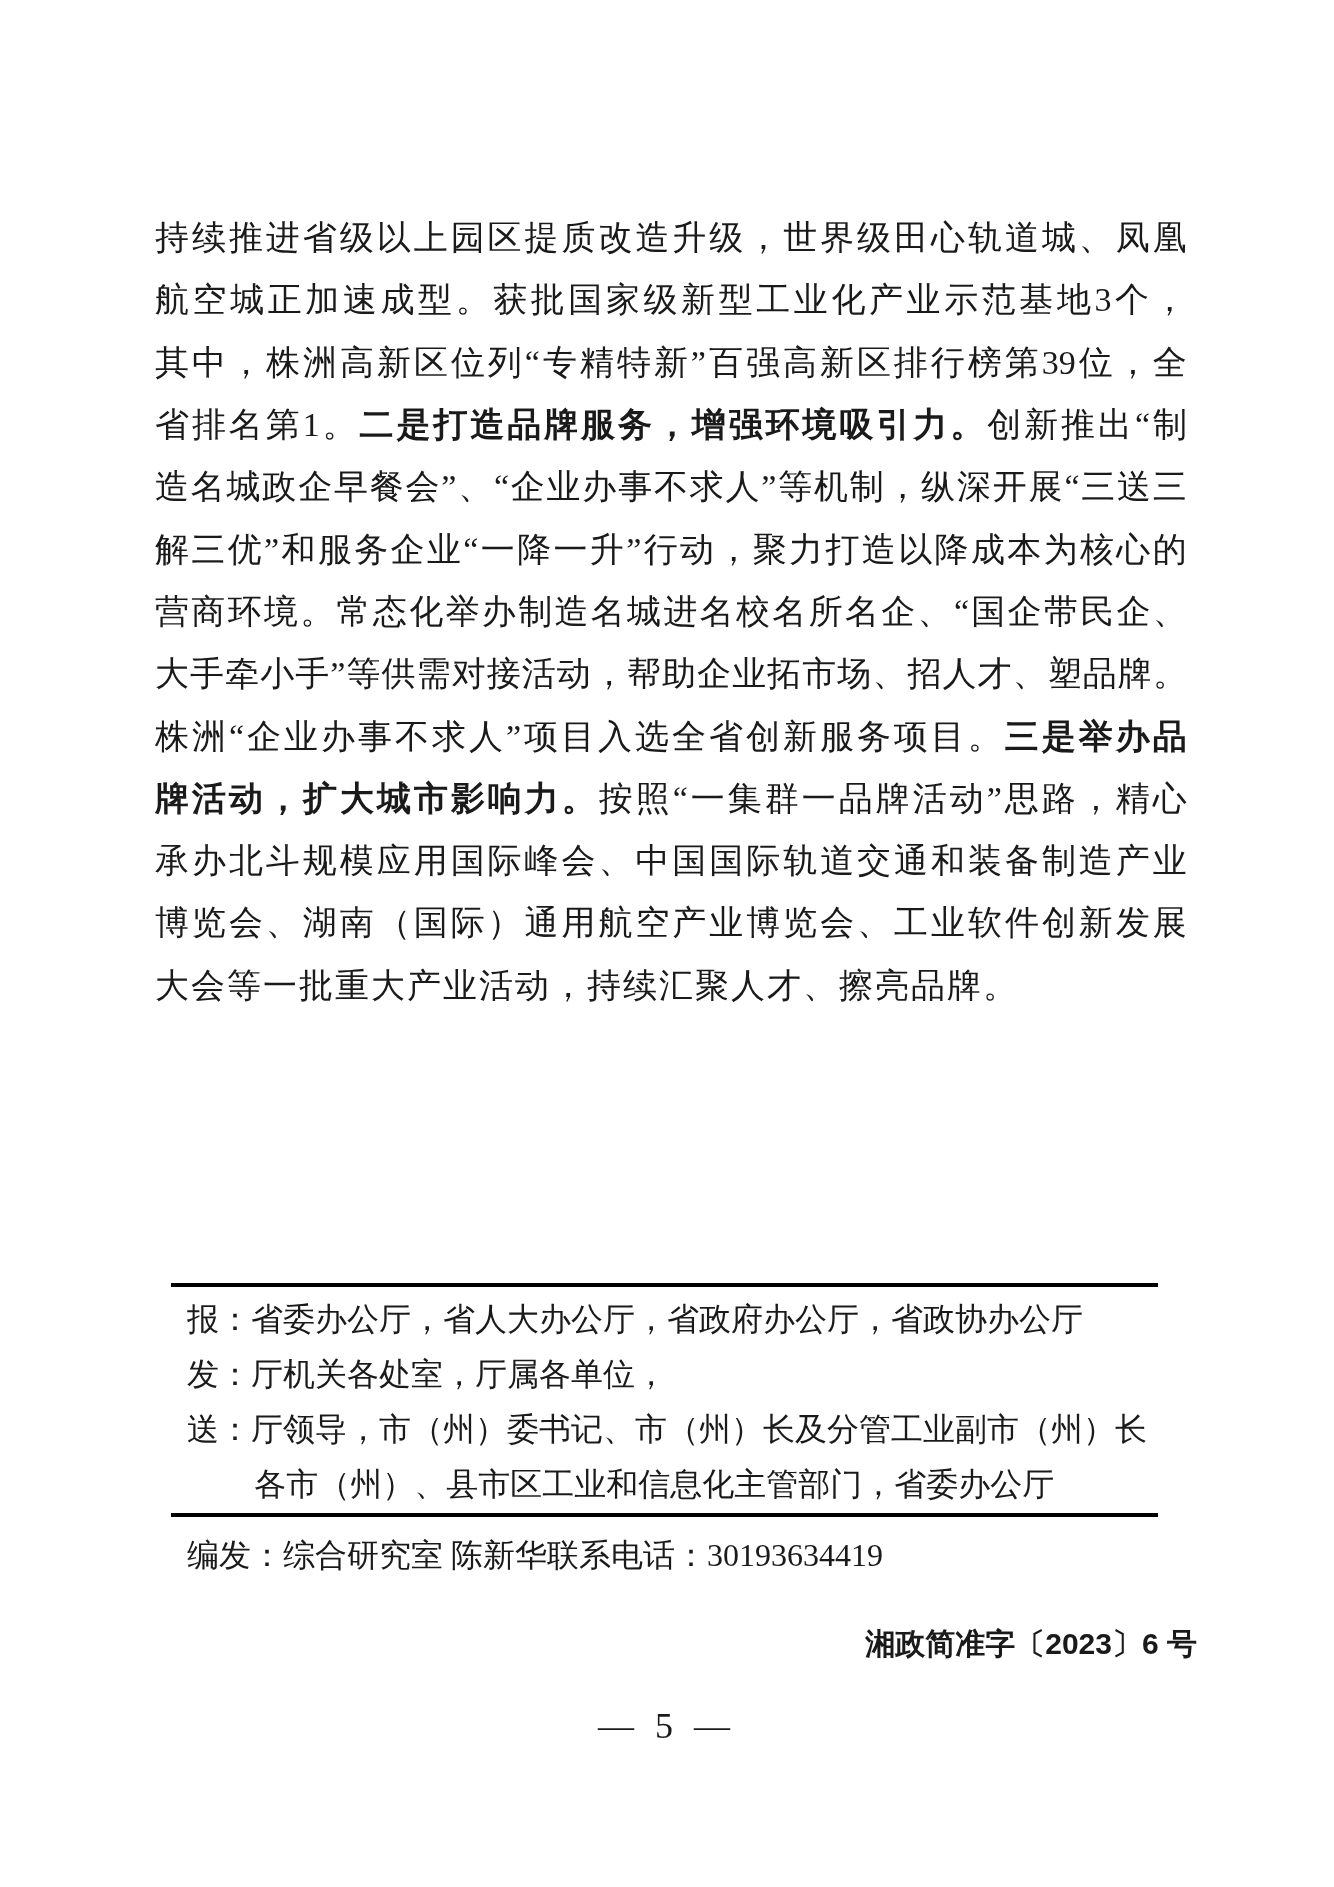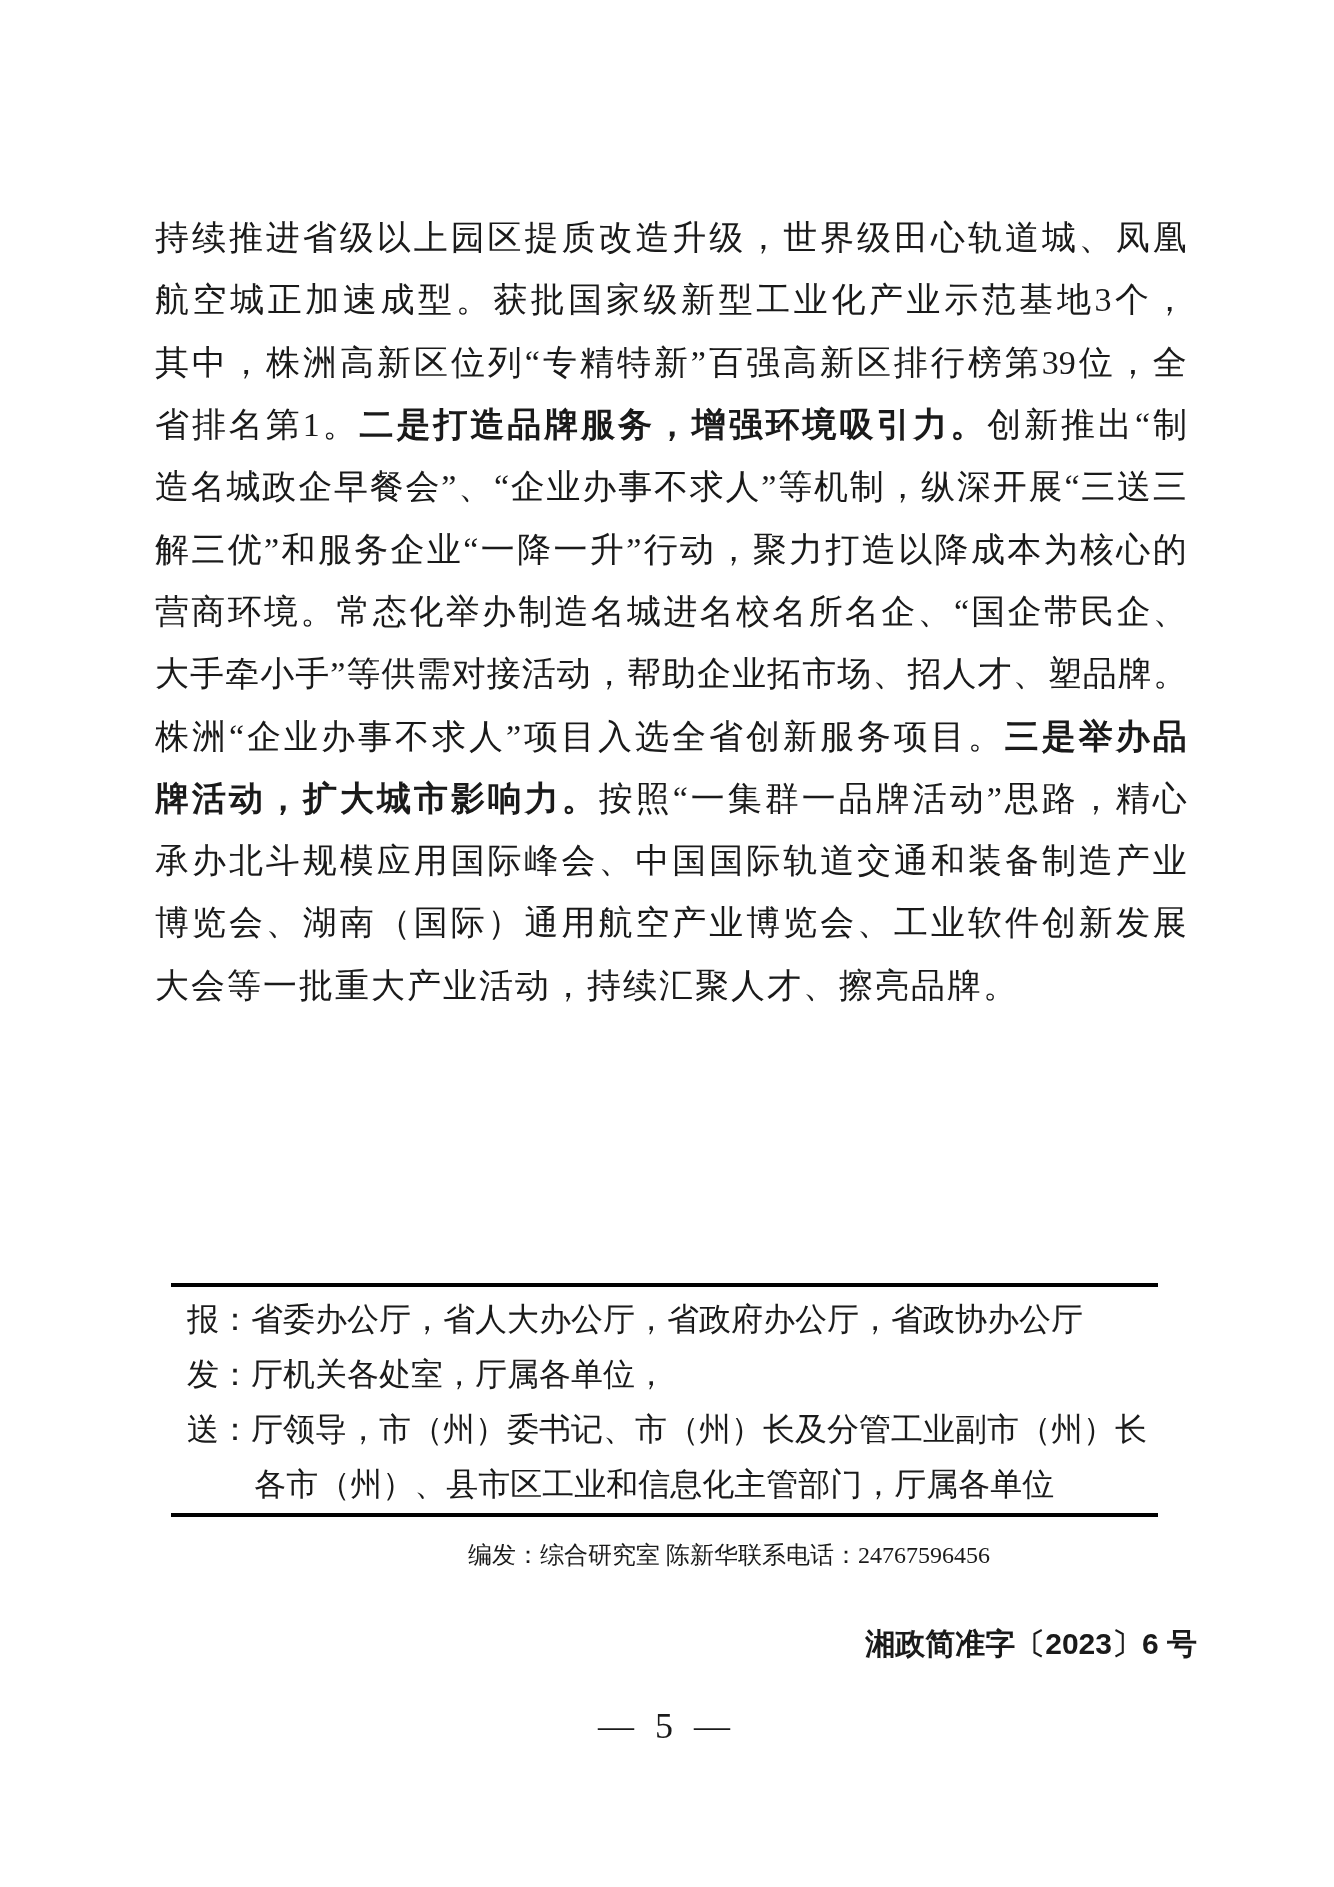--- a/index.html
+++ b/index.html
@@ -45,24 +45,23 @@
     position:absolute;
     left:187px;top:1292px;width:1005px;
     font-size:32px;line-height:55px;
   }
   .drow{white-space:nowrap;}
   .drow.indent{text-indent:2.1em;}
   
   .editor-row{
     position:absolute;
     left:187px;top:1528px;width:998px;
-    display:flex;justify-content:center;
-    font-size:24px;line-height:55px;
+    display:flex;justify-content:flex-start;
+    font-size:32px;line-height:55px;
     white-space:nowrap;
-    margin-left:43px;
   }
   
   .doc-number{
     position:absolute;
     right:137px;top:1592px;
     font-size:30px;font-weight:700;
     font-family:"Liberation Sans","DejaVu Sans",sans-serif;
     white-space:nowrap;
     margin-top:32px;
   }
@@ -480,27 +479,27 @@
         <span>。</span>
       </div>
     </div>
 
   <div class="rule rule-top"></div>
 
   <div class="dist-list">
       <div class="drow">报：省委办公厅，省人大办公厅，省政府办公厅，省政协办公厅</div>
       <div class="drow">发：厅机关各处室，厅属各单位，</div>
       <div class="drow">送：厅领导，市（州）委书记、市（州）长及分管工业副市（州）长</div>
-      <div class="drow indent">各市（州）、县市区工业和信息化主管部门，厅属各单位</div>
+      <div class="drow indent">各市（州）、县市区工业和信息化主管部门，省委办公厅</div>
     </div>
 
   <div class="rule rule-bottom"></div>
 
   <div class="editor-row">
     <span>编发：综合研究室 陈新华</span>
-    <span>联系电话：24767596456</span>
+    <span>联系电话：30193634419</span>
   </div>
 
   <div class="doc-number">湘政简准字〔2023〕6 号</div>
 
   <div class="page-number">— 5 —</div>
 
 </div>
 
 </body></html>

